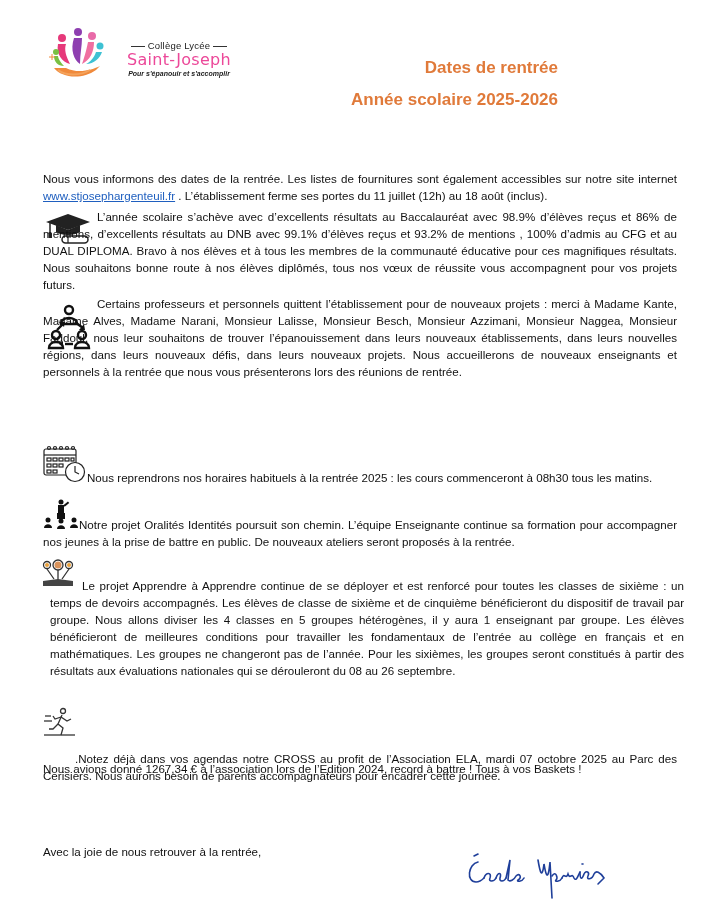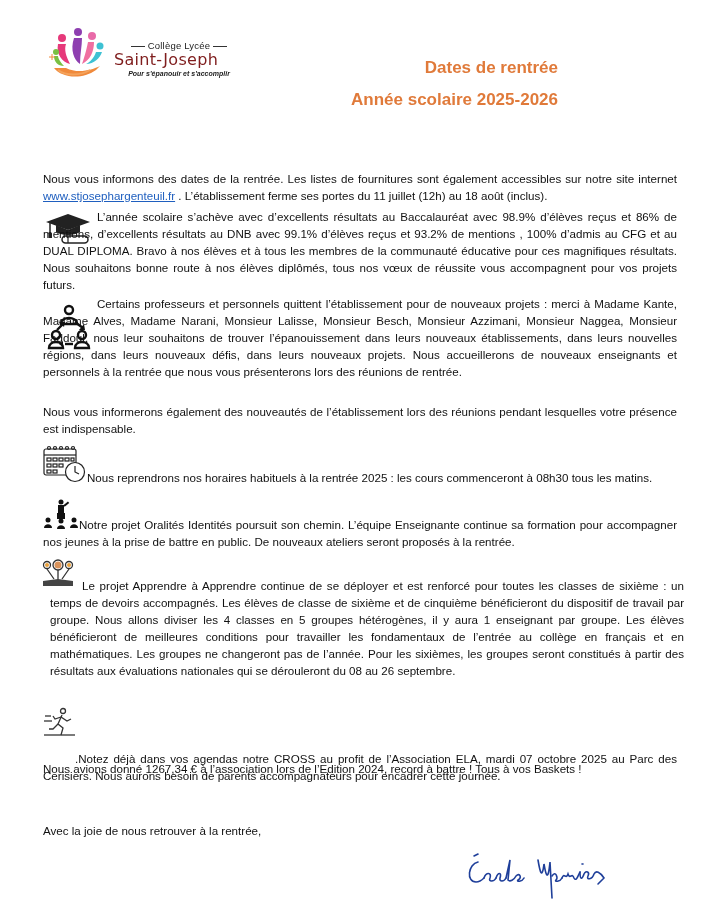--- a/index.html
+++ b/index.html
@@ -4,21 +4,21 @@
 <style>
   html, body { margin: 0; padding: 0; background: #ffffff; }
   body { width: 720px; height: 920px; position: relative; overflow: hidden;
          font-family: "Liberation Sans", sans-serif; color: #111; }
   .page { position: absolute; left: 0; top: 0; width: 600px; height: 920px; }
   .logo { position: absolute; left: 48px; top: 24px; width: 190px; height: 62px; }
   .logo-mark { position: absolute; left: 0; top: 0; width: 62px; height: 58px; }
   .logo-text { position: absolute; left: 66px; top: 16px; width: 130px; }
   .logo-line1 { font-size: 9.5px; color: #222; text-align: center; letter-spacing: 0.2px; }
   .logo-line1 .dash { display: inline-block; width: 14px; height: 1px; background: #333; vertical-align: middle; margin: 0 3px; }
-  .logo-line2 { font-family: "DejaVu Sans", sans-serif; font-size: 16px; color: #7f1d1d; line-height: 18px; letter-spacing: 0.3px; }
+  .logo-line2 { font-family: "DejaVu Sans", sans-serif; font-size: 16px; color: #ec4899; text-align: center; line-height: 18px; letter-spacing: 0.3px; }
   .logo-line3 { font-size: 7px; font-style: italic; font-weight: bold; color: #222; text-align: center; margin-top: 1px; }
   .title { position: absolute; right: 42px; font-family: Liberation Sans, sans-serif; font-weight: bold; color: #e07a3a; font-size: 17px; text-align: right; }
   .title1 { top: 58px; }
   .title2 { top: 90px; }
   .text { position: absolute; left: 43px; width: 634px; font-size: 11.6px; line-height: 17px; text-align: justify; }
   .text p { margin: 0; }
   .link { color: #1f5fbf; text-decoration: underline; }
   .icon { position: absolute; }
   .signature { position: absolute; left: 462px; top: 852px; width: 150px; height: 48px; }
 </style>
@@ -87,23 +87,20 @@
     <g fill="#111">
       <polygon points="38,26 32,26 37,20"></polygon>
       <polygon points="18,18 12,18 17,23"></polygon>
       <polygon points="16,37 16,43 12,40"></polygon>
     </g>
   </svg>
   <div class="text" style="top:295px;">
     <p style="text-indent:54px;">Certains professeurs et personnels quittent l’établissement pour de nouveaux projets : merci à Madame Kante, Madame Alves, Madame Narani, Monsieur Lalisse, Monsieur Besch, Monsieur Azzimani, Monsieur Naggea, Monsieur Faddoul, nous leur souhaitons de trouver l’épanouissement dans leurs nouveaux établissements, dans leurs nouvelles régions, dans leurs nouveaux défis, dans leurs nouveaux projets. Nous accueillerons de nouveaux enseignants et personnels à la rentrée que nous vous présenterons lors des réunions de rentrée.</p>
   </div>
 
-  <div class="text" style="top:403px;">
-    <p>Nous vous informerons également des nouveautés de l’établissement lors des réunions pendant lesquelles votre présence est indispensable.</p>
-  </div>
 
   <svg class="icon" style="left:43px; top:445px;" width="44" height="38" viewBox="0 0 44 38">
     <g fill="none" stroke="#222" stroke-width="1.2">
       <rect x="1" y="4" width="32" height="26" rx="2"></rect>
       <line x1="1" y1="10" x2="33" y2="10"></line>
       <circle cx="6" cy="3" r="1.5"></circle>
         <circle cx="12" cy="3" r="1.5"></circle>
         <circle cx="18" cy="3" r="1.5"></circle>
         <circle cx="24" cy="3" r="1.5"></circle>
         <circle cx="30" cy="3" r="1.5"></circle>
@@ -172,21 +169,21 @@
     </g>
   </svg>
   <div class="text" style="top:724px;margin-top:26px;">
     <p style="text-indent:32px;">.Notez déjà dans vos agendas notre CROSS au profit de l’Association ELA, mardi 07 octobre 2025 au Parc des Cerisiers. Nous aurons besoin de parents accompagnateurs pour encadrer cette journée.</p>
   </div>
 
   <div class="text" style="top:760px;">
     <p>Nous avions donné 1267,34 € à l’association lors de l’Edition 2024, record à battre ! Tous à vos Baskets !</p>
   </div>
 
-  <div class="text" style="top:822px;">
+  <div class="text" style="top:843px;">
     <p>Avec la joie de nous retrouver à la rentrée,</p>
   </div>
 
   <svg class="signature" viewBox="0 0 150 48">
     <title>Cécile Meunier</title>
     <g fill="none" stroke="#1f3f9a" stroke-width="1.6" stroke-linecap="round">
       <path d="M16 10 C 6 12, 4 30, 14 30 C 18 30, 20 28, 22 26"></path>
       <path d="M22 26 C 24 20, 30 20, 28 26 C 26 30, 32 30, 34 26"></path>
       <path d="M12 4 L16 2"></path>
       <path d="M34 26 C 36 20, 40 20, 38 26 C 37 30, 42 30, 44 26"></path>

